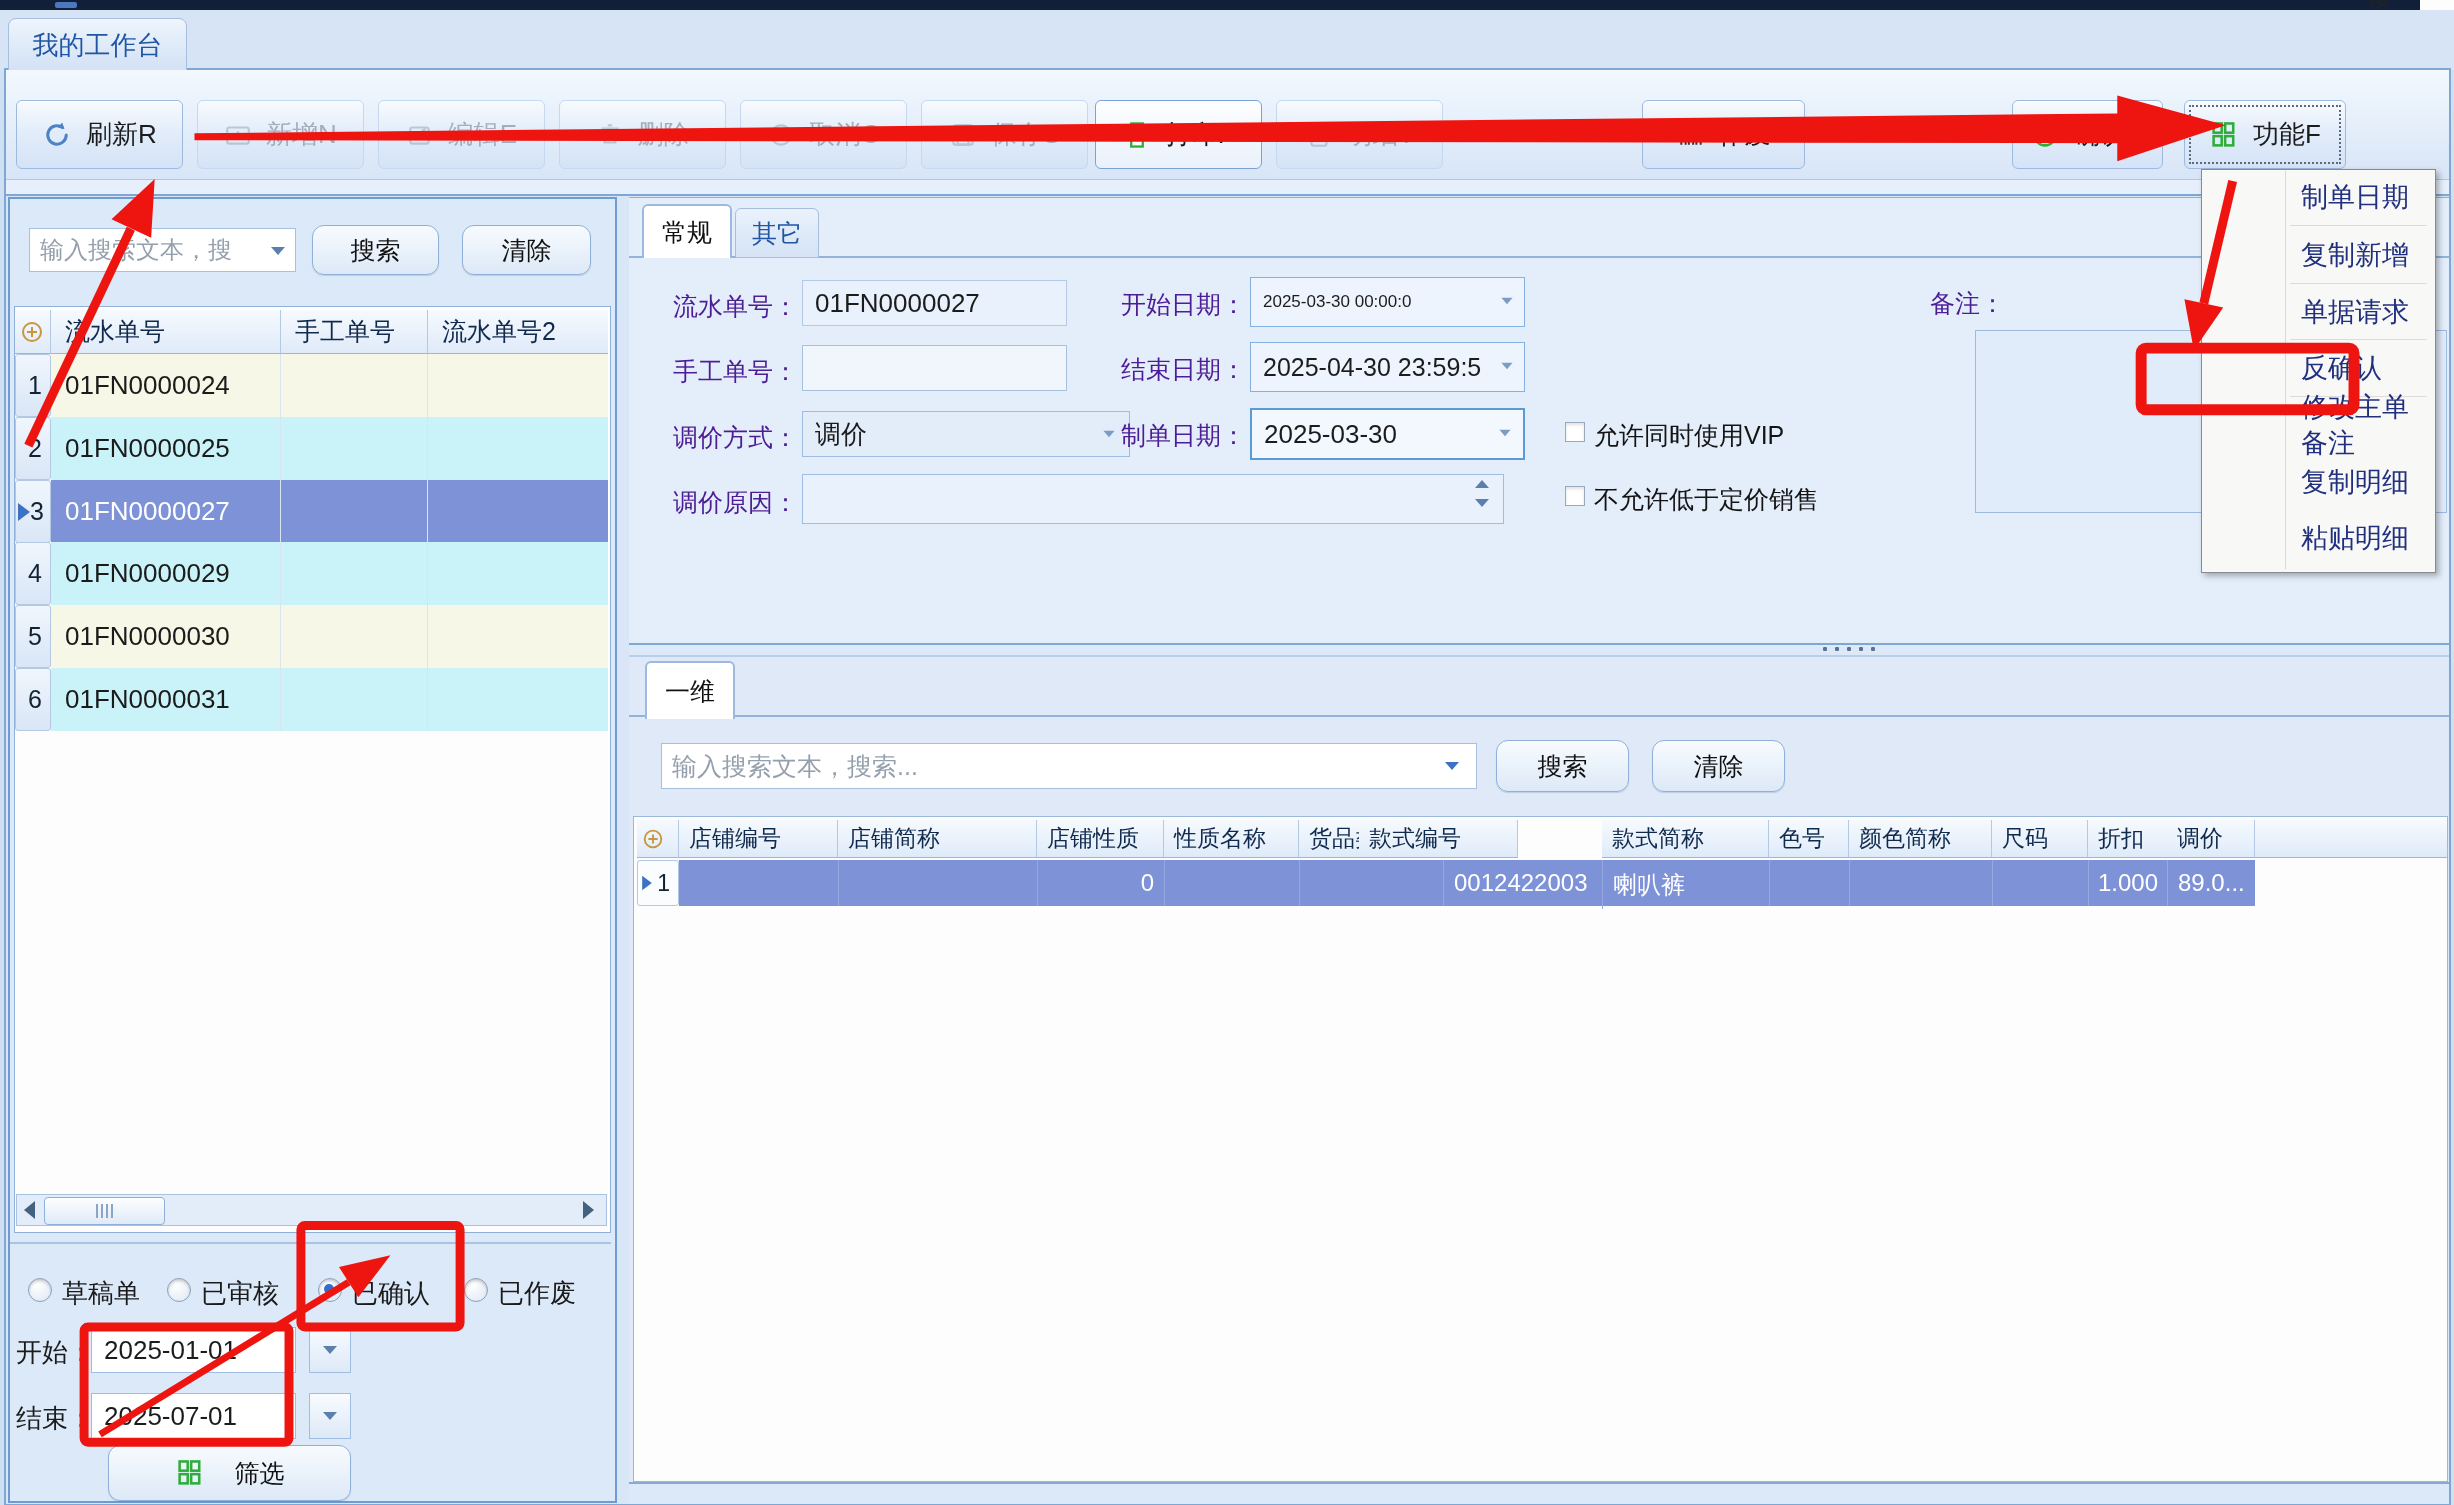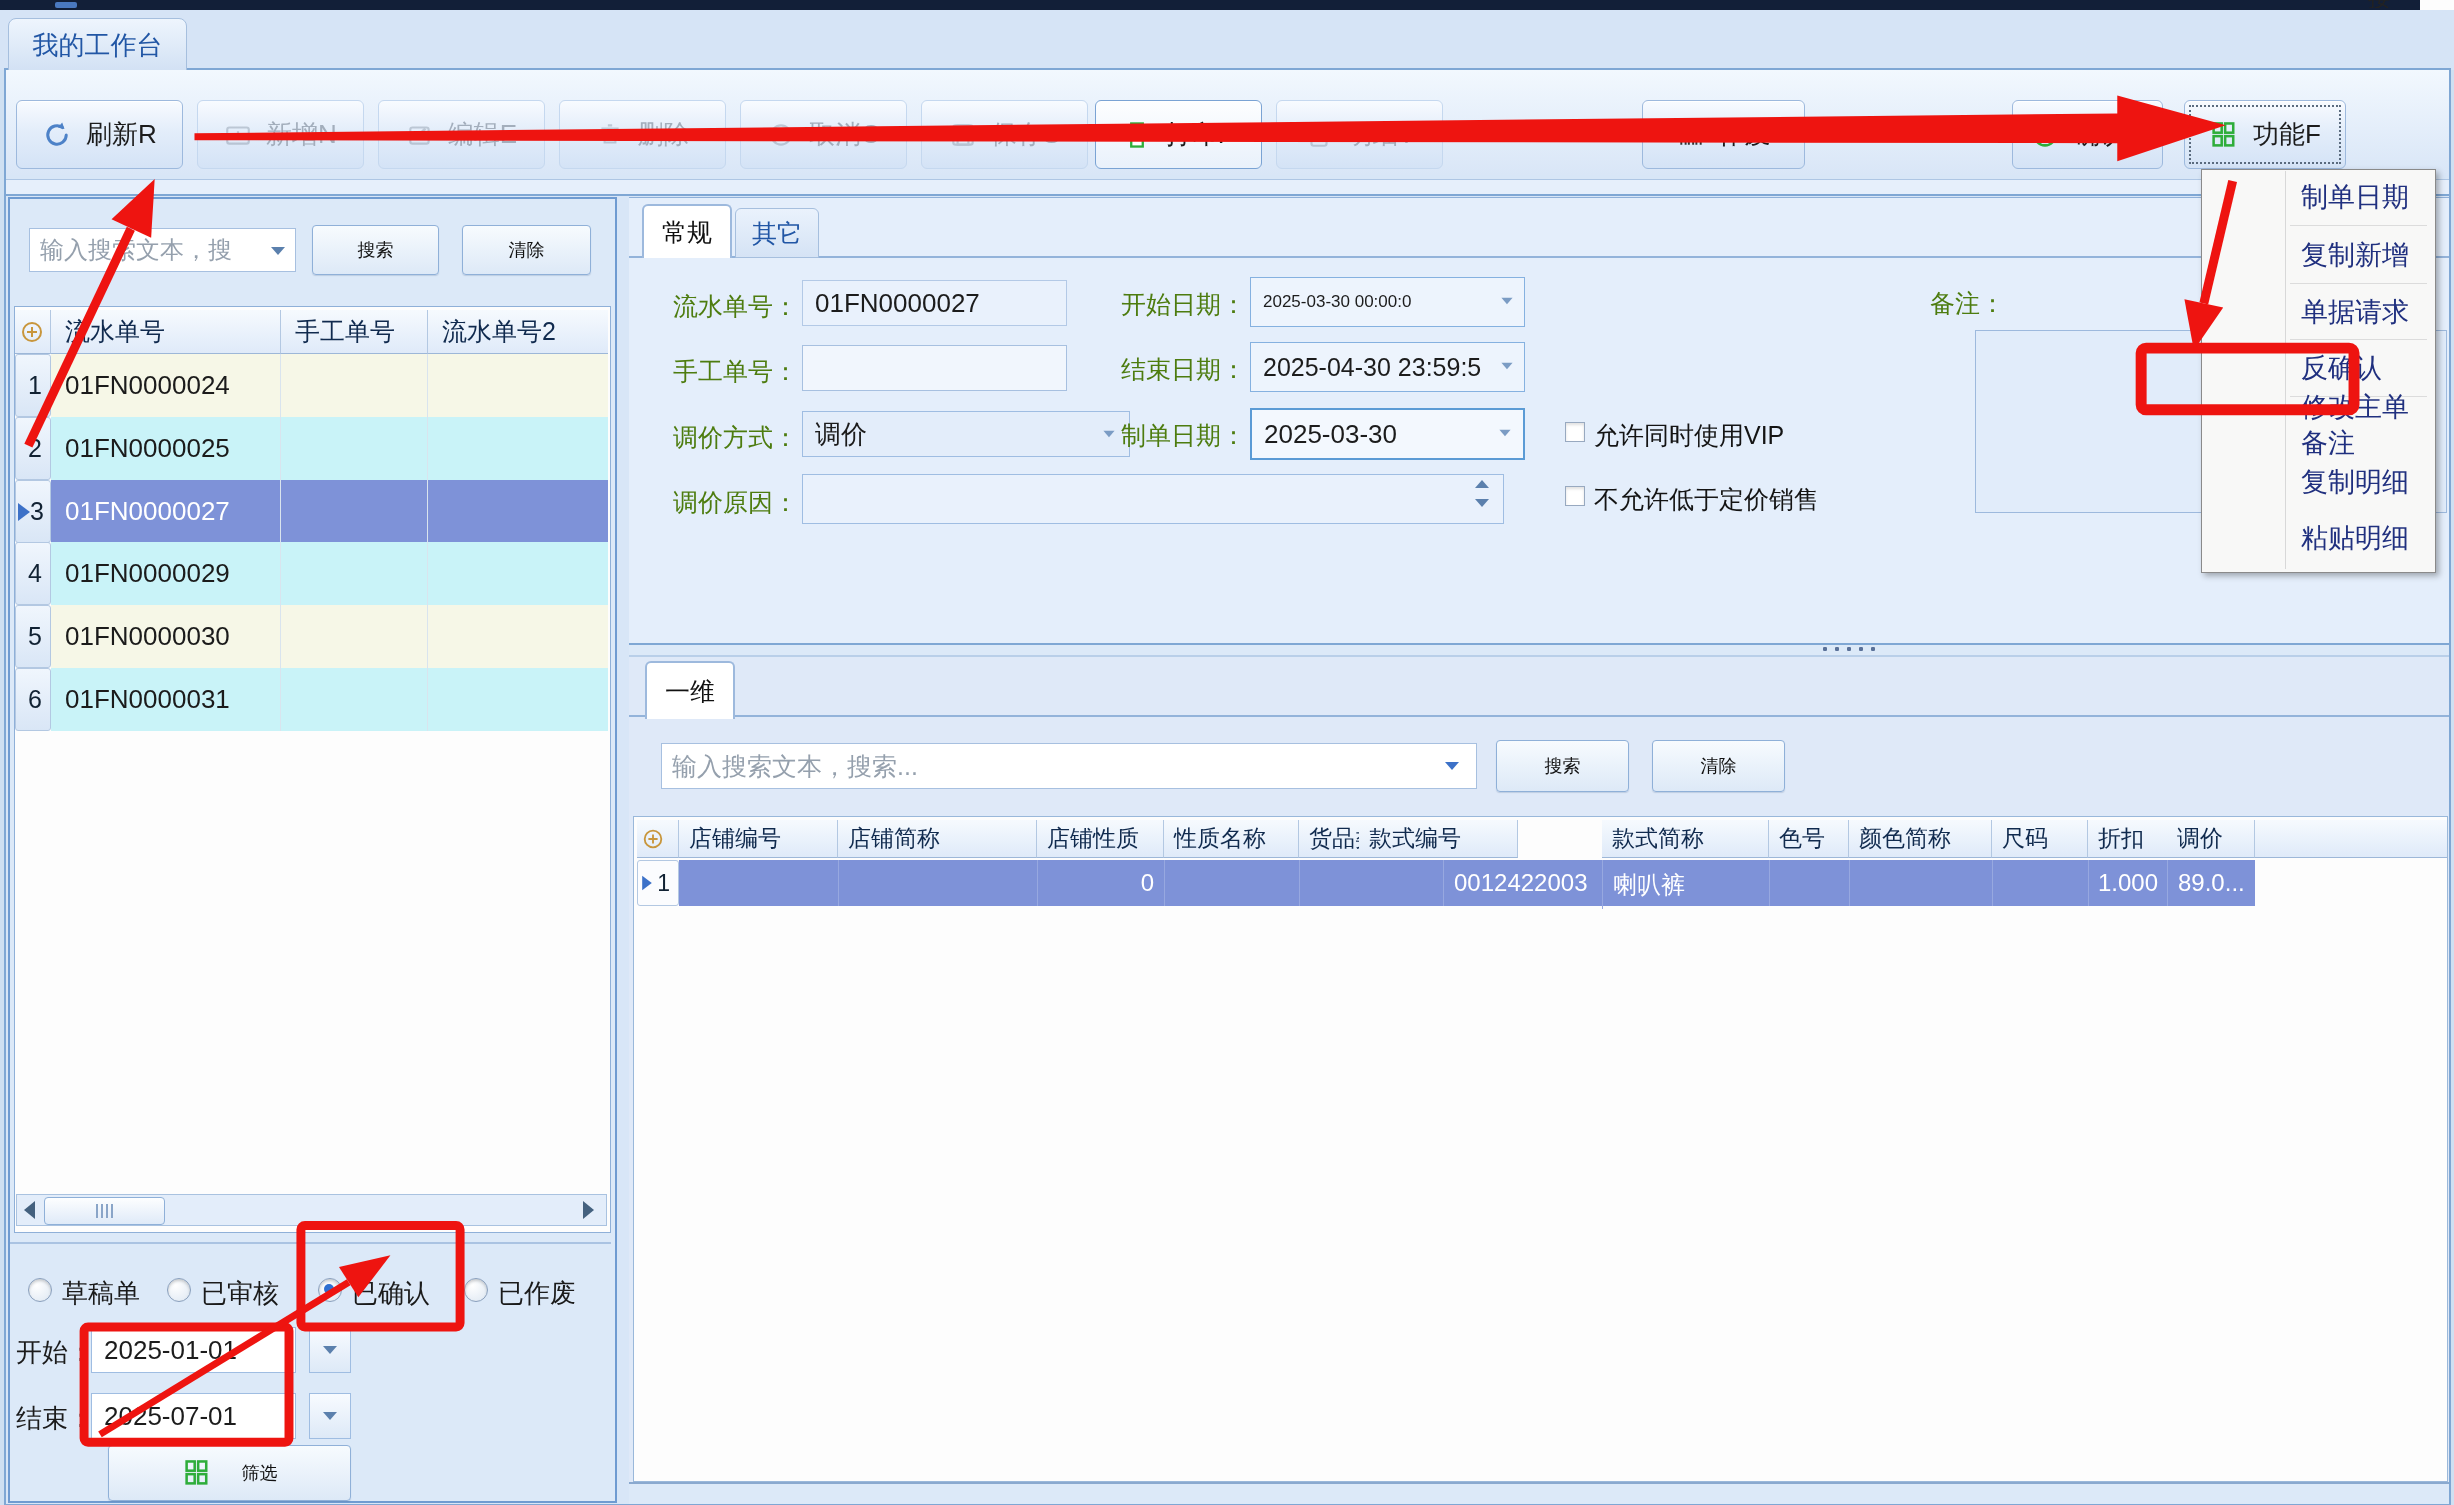--- a/index.html
+++ b/index.html
@@ -30,22 +30,22 @@
      gap:14px;font-size:26px;color:#1c1c1c;background:linear-gradient(#f8fbff,#e3edfa 45%,#d4e3f6);z-index:3;}
   .btn.disabled{color:#a3aebc;}
   .btn.disabled svg{opacity:.45;}
   .btn.raised{border-color:#9db9dd;box-shadow:inset 0 1px 0 #fff;}
   .btn.focusdots{border-color:#9db9dd;outline:2px dotted #5a6b7e;outline-offset:-7px;}
 
   
   .lpanel{left:8px;top:197px;width:605px;height:1302px;border:2px solid #6f9bd1;background:#dce9f8;z-index:2;}
   .input{background:#fff;border:1px solid #a7c0e0;font-size:24px;color:#1c1c1c;padding:0 10px;box-sizing:border-box;z-index:3;}
   input.input::placeholder{color:#95a0ad;}
-  .sbtn{background:linear-gradient(#f7fbfe,#dde9f7);border:1px solid #8fb0d8;border-radius:4px;display:flex;
-     align-items:center;justify-content:center;font-size:18px;color:#111;z-index:3;box-shadow:0 1px 1px rgba(90,120,160,.25);}
+  .sbtn{background:linear-gradient(#f7fbfe,#dde9f7);border:1px solid #8fb0d8;border-radius:12px;display:flex;
+     align-items:center;justify-content:center;font-size:25px;color:#111;z-index:3;box-shadow:0 1px 1px rgba(90,120,160,.25);}
   .caret{width:0;height:0;border-left:7px solid transparent;border-right:7px solid transparent;border-top:8px solid #5b80ad;z-index:4;}
   .ltable{left:14px;top:306px;width:595px;height:925px;background:#fdfdfd;border:1px solid #8fb0d8;z-index:3;}
   .hcell{top:310px;height:44px;background:linear-gradient(#f6fafe,#dfeaf9);border-right:1px solid #b3c8e2;
      border-bottom:1px solid #9db7d8;display:flex;align-items:center;padding-left:14px;font-size:25px;color:#102a4e;box-sizing:border-box;z-index:4;text-align:right;}
   .gcell{background:linear-gradient(#f0f6fd,#d9e6f6);border:1px solid #b3c8e2;border-radius:3px;box-sizing:border-box;
      display:flex;align-items:center;justify-content:flex-end;padding-right:8px;font-size:25px;color:#123;z-index:4;}
   .rowc{display:flex;align-items:center;padding-left:14px;font-size:26px;color:#1b1b1b;box-sizing:border-box;z-index:4;border-right:1px solid #d9e4ee;}
   .tri-r{width:0;height:0;border-top:9px solid transparent;border-bottom:9px solid transparent;border-left:12px solid #3c71c8;}
   .hscroll{left:16px;top:1194px;width:591px;height:32px;background:#e3edfa;border:1px solid #a9c2e0;z-index:5;box-sizing:border-box;}
   .thumb{left:44px;top:1197px;width:119px;height:26px;background:linear-gradient(#fdfeff,#dfeaf8);border:1px solid #8fb0d8;border-radius:4px;z-index:6;
@@ -62,21 +62,21 @@
   .combo{background:#edf4fd;border:1px solid #9fbde2;font-size:26px;color:#1c1c1c;display:flex;align-items:center;
      padding:0 12px;box-sizing:border-box;z-index:3;}
   .dropbtn{background:linear-gradient(#f8fbff,#dde9f7);border:1px solid #9fbde2;display:flex;align-items:center;justify-content:center;z-index:3;box-sizing:border-box;}
 
   
   .mainbg-top{left:629px;top:197px;width:1820px;height:448px;background:#e4eefb;border-top:1px solid #8fb0d8;z-index:2;}
   .ftab{display:flex;align-items:center;justify-content:center;border-radius:6px 6px 0 0;z-index:4;font-size:25px;}
   .ftab.active{background:#fff;border:2px solid #9db9dd;border-bottom:none;color:#111;}
   .ftab.inactive{background:linear-gradient(#eaf2fc,#d5e3f5);border:1px solid #a6bfde;color:#2156a5;}
   .tabline{border-top:2px solid #93b3da;z-index:3;}
-  .fldlabel{font-size:25px;color:#4d7c0f;text-align:right;z-index:3;}
+  .fldlabel{font-size:25px;color:#4c1d95;text-align:right;z-index:3;}
   .fldlabel.u{}
   .ro-input{background:#e9f1fc;border:1px solid #b3c9e6;font-size:26px;color:#1c1c1c;display:flex;align-items:center;padding:0 12px;box-sizing:border-box;z-index:3;}
   .checkbox{width:20px;height:20px;background:#fff;border:1px solid #98a9c0;box-shadow:inset 0 2px 3px rgba(0,0,0,.12);z-index:3;box-sizing:border-box;}
   .cblabel{font-size:25px;color:#141414;z-index:3;}
   .remarkbox{background:#e1ecfa;border:1px solid #9db9dd;z-index:3;}
   .splitter{left:629px;top:643px;width:1820px;height:10px;border-top:2px solid #7fa7d4;border-bottom:2px solid #b9cfe9;background:#dce9f8;z-index:3;}
   .dots{left:1819px;top:647px;width:60px;height:4px;z-index:4;background:radial-gradient(circle,#5a7199 2px,transparent 2.4px);background-size:12px 4px;}
   .mainbg-bot{left:629px;top:653px;width:1820px;height:829px;background:#dfe9f8;z-index:2;}
   .dgrid{left:633px;top:816px;width:1815px;height:666px;background:#fdfdfd;border:1px solid #9ab8da;z-index:3;box-sizing:border-box;}
   .dh{top:820px;height:38px;background:linear-gradient(#f6fafe,#dfeaf9);border-right:1px solid #b3c8e2;border-bottom:1px solid #9db7d8;

